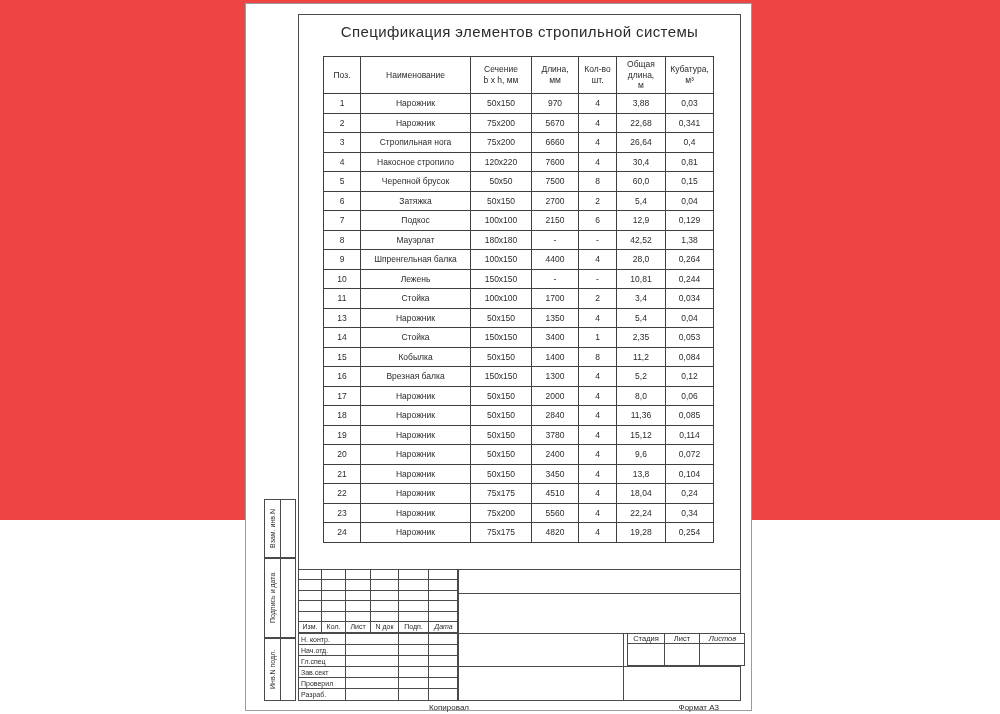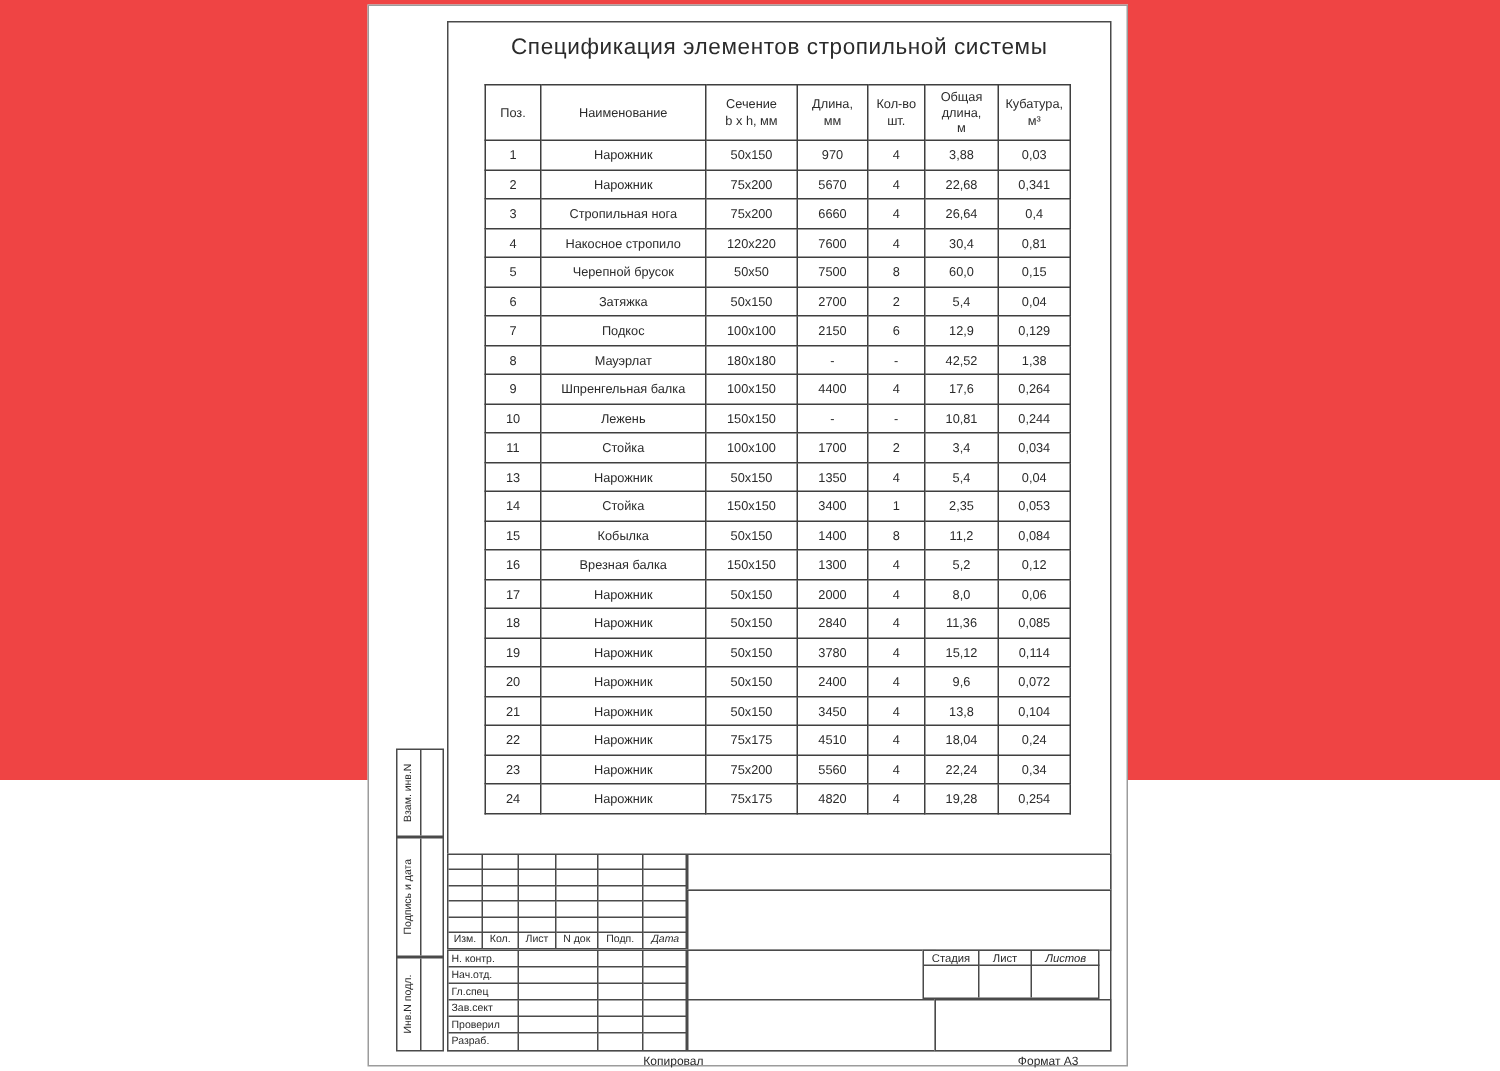--- a/index.html
+++ b/index.html
@@ -27,21 +27,21 @@
     overflow:hidden;white-space:nowrap;}
   .grid>div.lc{border-right:none;font-style:italic;}
   .grid>div.lr{border-bottom:none;}
   .grid>div.lbl{justify-content:flex-start;padding-left:2px;}
   .rev-grid{left:52px;top:565px;width:160px;height:64px;
     grid-template-columns:23px 24px 25px 28px 30px 29px;
     grid-template-rows:repeat(5,10.4px) 1fr;}
   .sig-grid{left:52px;top:629px;width:160px;height:68px;
     grid-template-columns:47px 53px 30px 29px;
     grid-template-rows:repeat(6,1fr);}
-  .stage-grid{left:369px;top:629px;width:118px;height:33px;
+  .stage-grid{left:381px;top:629px;width:118px;height:33px;
     grid-template-columns:37px 35px 45px;grid-template-rows:10px 1fr;}
   .stage-grid>div{font-size:7.5px;}
   .right-top{left:212px;top:565px;width:283px;height:25px;}
   .right-mid{left:212px;top:589px;width:283px;height:41px;}
   .name-cell{left:212px;top:629px;width:166px;height:34px;}
   .bottom-left{left:212px;top:662px;width:166px;height:35px;}
   .bottom-right{left:377px;top:662px;width:118px;height:35px;}
   
   .strip-cell{position:absolute;left:18px;width:32px;border:1px solid #4a4a4a;
     box-sizing:border-box;background:#fff;}
@@ -157,21 +157,21 @@
             <td>-</td>
             <td>42,52</td>
             <td>1,38</td>
           </tr>
           <tr>
             <td>9</td>
             <td>Шпренгельная балка</td>
             <td>100x150</td>
             <td>4400</td>
             <td>4</td>
-            <td>17,6</td>
+            <td>28,0</td>
             <td>0,264</td>
           </tr>
           <tr>
             <td>10</td>
             <td>Лежень</td>
             <td>150x150</td>
             <td>-</td>
             <td>-</td>
             <td>10,81</td>
             <td>0,244</td>

